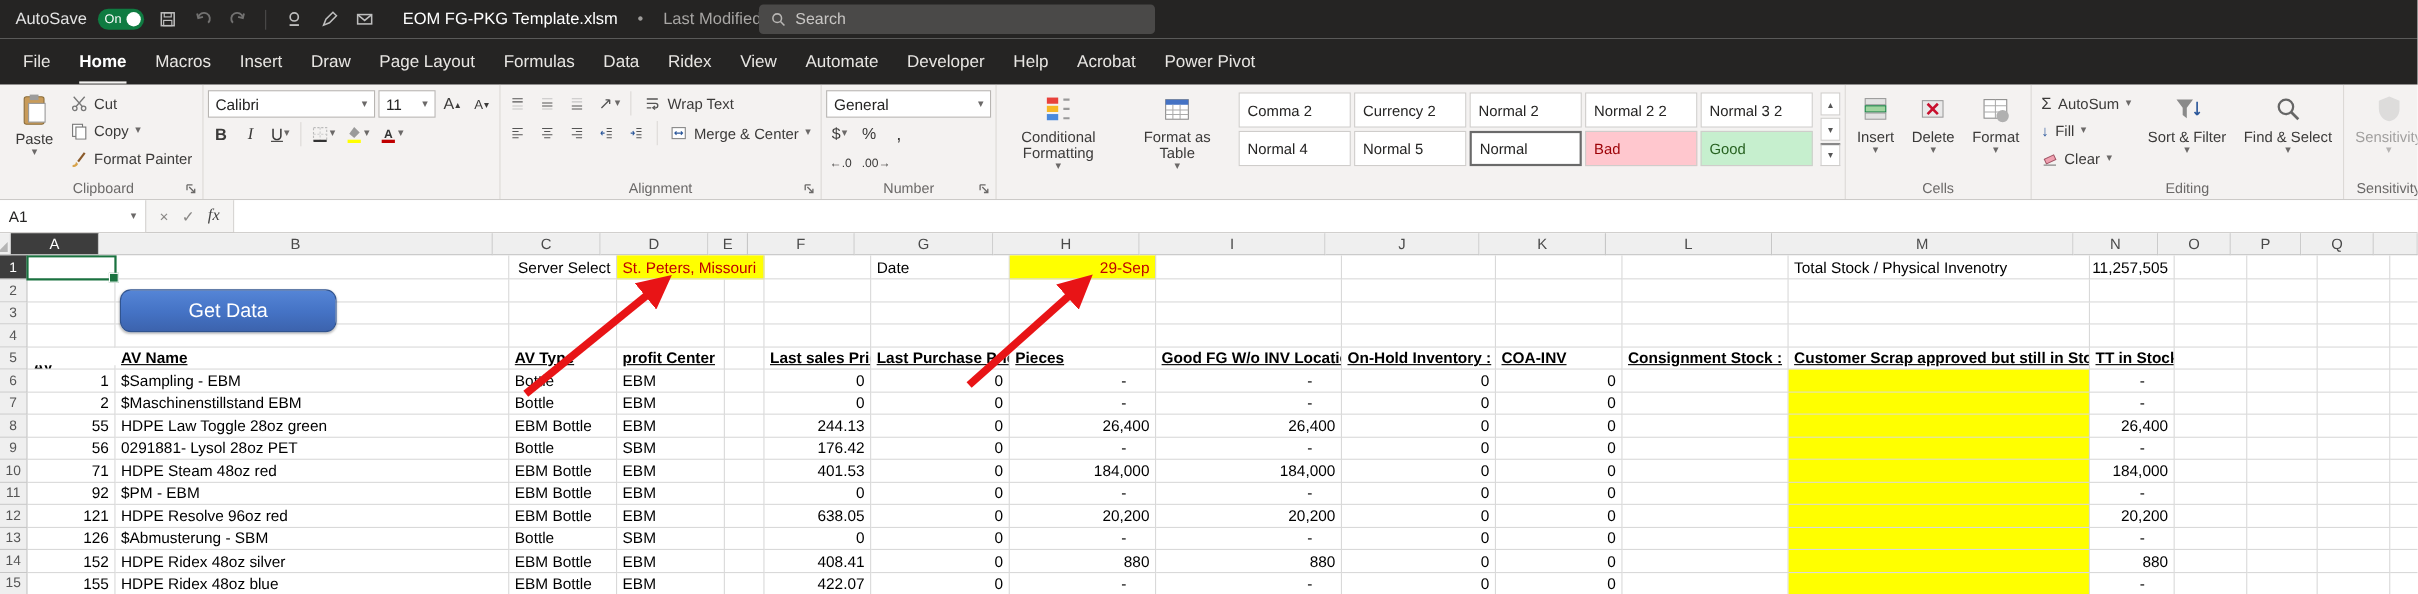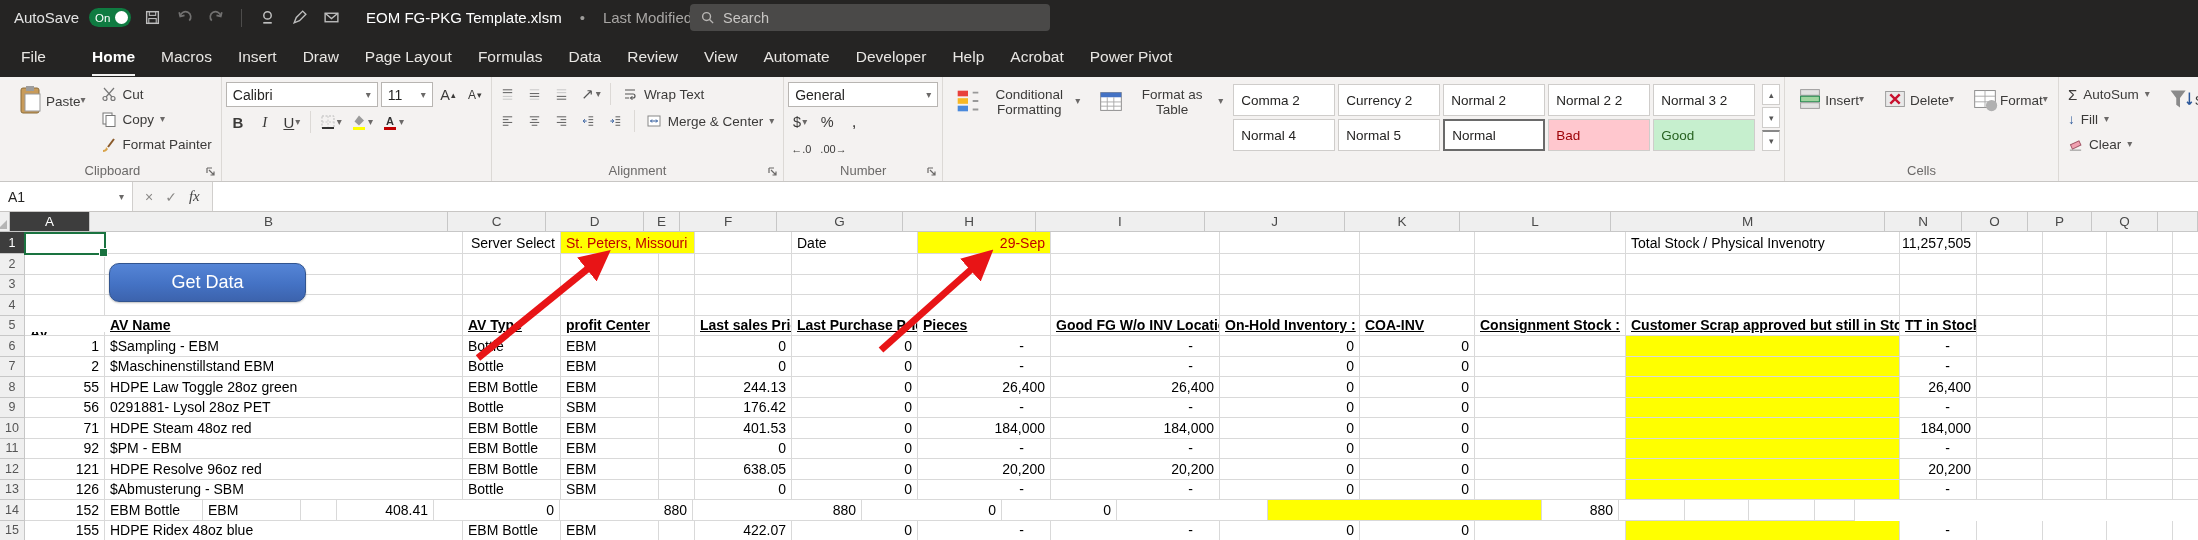--- a/index.html
+++ b/index.html
@@ -19,29 +19,29 @@
   .doc-title { margin-left:14px; color:#fff; white-space:nowrap; }
   .doc-dot { color:#9e9c9a; margin:0 8px; }
   .doc-mod { color:#a8a6a4; white-space:nowrap; }
   .searchbox { position:absolute; left:690px; top:4px; width:360px; height:27px; background:#4a4948; border-radius:4px; display:flex; align-items:center; gap:8px; padding:0 10px; color:#c8c6c4; font-size:14.5px; cursor:text; }
 
   
   .menubar { height:42px; background:#252423; display:flex; align-items:stretch; padding-left:8px; }
   .mtab { display:flex; align-items:center; padding:0 13px; color:#e8e6e3; font-size:15.5px; cursor:pointer; }
   .mtab span { padding:11px 0 8px 0; border-bottom:2.5px solid transparent; }
   .mtab.active { font-weight:700; color:#fff; }
-  .mtab.active span { border-bottom-color:#f3f2f1;margin-left:20px; }
+  .mtab.active span { border-bottom-color:#f3f2f1; }
 
   
   .ribbon { height:105px; background:#f4f2f1; border-bottom:1px solid #c8c6c4; display:flex; overflow:hidden; padding-left:4px; }
   .rgroup { display:flex; flex-direction:column; border-right:1px solid #dcd9d6; padding:3px 4px 0 4px; flex:none; }
   .rbody { flex:1; display:flex; align-items:flex-start; gap:4px; }
   .rlabel { position:relative; height:20px; text-align:center; font-size:13px; color:#6b6968; padding-top:2px; }
   .rlabel .launcher { position:absolute; right:1px; bottom:4px; }
-  .bigbtn { display:flex; flex-direction:row; align-items:center; justify-content:flex-start; padding:4px 6px 0 6px; cursor:pointer; border-radius:3px; }
+  .bigbtn { display:flex; flex-direction:column; align-items:center; justify-content:flex-start; padding:4px 6px 0 6px; cursor:pointer; border-radius:3px; }
   .biglabel { font-size:13.5px; color:#3b3a39; text-align:center; line-height:15px; max-width:92px; margin-top:3px; }
   .chev { font-size:10px; color:#6b6968; line-height:10px; }
   .smallcol { display:flex; flex-direction:column; gap:1px; padding-top:2px; }
   .smallbtn { display:flex; align-items:center; gap:6px; height:24px; padding:0 5px; font-size:13.5px; color:#3b3a39; cursor:pointer; border-radius:3px; white-space:nowrap; }
   .vstack { display:flex; flex-direction:column; gap:3px; padding-top:2px; }
   .hrow { display:flex; align-items:center; gap:3px; }
   .combo { height:25px; background:#fff; border:1px solid #b8b5b2; display:flex; align-items:center; font-size:14px; color:#252423; padding:0 6px; cursor:pointer; }
   .combo .chev { margin-left:auto; padding-left:6px; }
   .w150 { width:152px; } .w56 { width:52px; } .w148 { width:150px; }
   .tbtn { min-width:24px; height:24px; display:flex; align-items:center; justify-content:center; font-size:14.5px; color:#3b3a39; cursor:pointer; border-radius:3px; padding:0 3px; gap:1px; }
@@ -171,21 +171,21 @@
       <div class="mtab">
         <span>Page Layout</span>
       </div>
       <div class="mtab">
         <span>Formulas</span>
       </div>
       <div class="mtab">
         <span>Data</span>
       </div>
       <div class="mtab">
-        <span>Review</span>
+        <span>Ridex</span>
       </div>
       <div class="mtab">
         <span>View</span>
       </div>
       <div class="mtab">
         <span>Automate</span>
       </div>
       <div class="mtab">
         <span>Developer</span>
       </div>
@@ -876,20 +876,21 @@
           <div class="gc yellow" style="width: 274px;"></div>
           <div class="gc ar dash" style="width: 77px;">-</div>
           <div class="gc" style="width: 66px;"></div>
           <div class="gc" style="width: 64px;"></div>
           <div class="gc" style="width: 66px;"></div>
           <div class="gc" style="width: 40px;"></div>
         </div>
         <div class="grow">
           <div class="rh">14</div>
           <div class="gc ar" style="width: 80px;">152</div>
+          <div class="gc" style="width: 358px;">HDPE Ridex 48oz silver</div>
           <div class="gc" style="width: 98px;">EBM Bottle</div>
           <div class="gc" style="width: 98px;">EBM</div>
           <div class="gc" style="width: 36px;"></div>
           <div class="gc ar" style="width: 97px;">408.41</div>
           <div class="gc ar" style="width: 126px;">0</div>
           <div class="gc ar" style="width: 133px;">880</div>
           <div class="gc ar" style="width: 169px;">880</div>
           <div class="gc ar" style="width: 140px;">0</div>
           <div class="gc ar" style="width: 115px;">0</div>
           <div class="gc ar" style="width: 151px;"></div>

